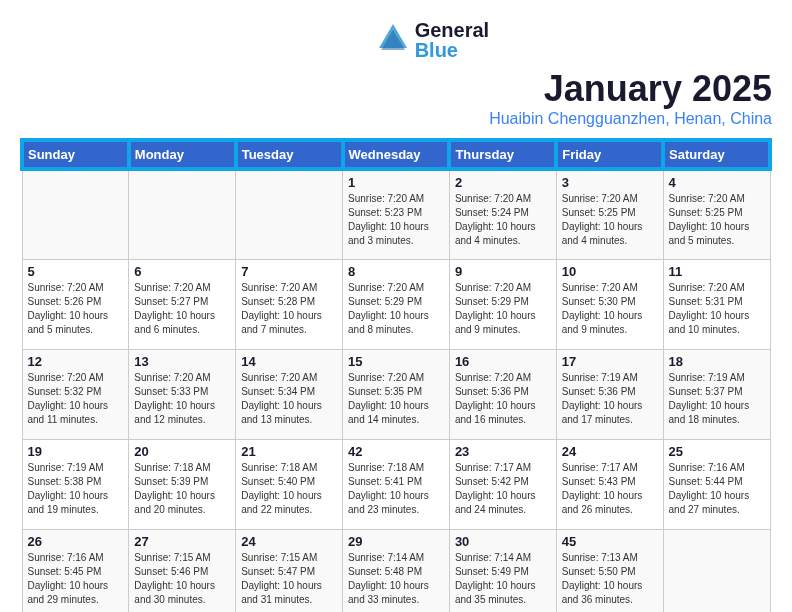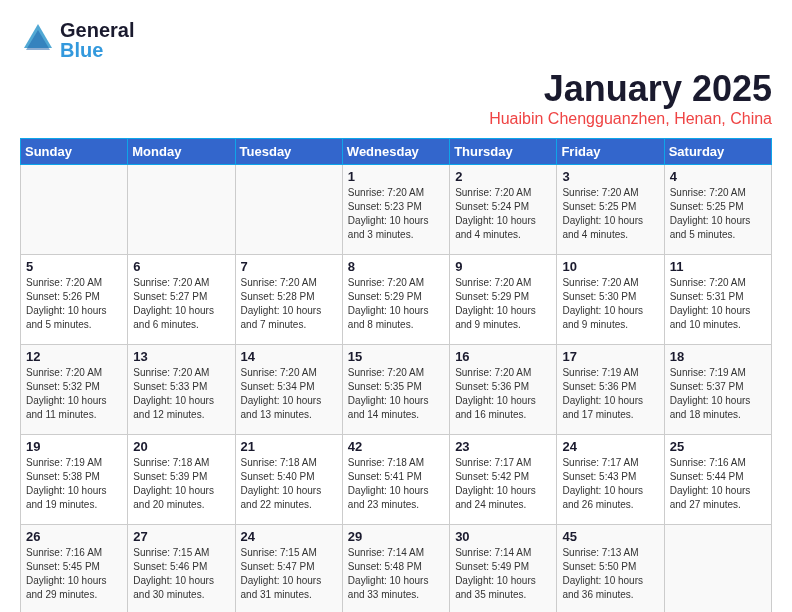--- a/index.html
+++ b/index.html
@@ -5,50 +5,50 @@
     * { box-sizing: border-box; margin: 0; padding: 0; }
     body {
       font-family: Arial, sans-serif;
       background: #fff;
       width: 792px;
       min-height: 612px;
       padding: 20px;
     }
     .header {
       display: flex;
-      justify-content: space-between;
+      justify-content: flex-end;
       align-items: flex-start;
       margin-bottom: 10px;
     }
     .title-block {
       text-align: right;
     }
     .calendar-title {
       font-size: 36px;
       font-weight: bold;
       color: #1a1a2e;
       margin-top: 48px;
     }
     .calendar-subtitle {
       font-size: 16px;
-      color: #ef4444;
+      color: #3b82f6;
     }
     table {
       width: 100%;
       border-collapse: collapse;
       table-layout: fixed;
     }
     thead tr th {
       background: #3366cc;
       color: #fff;
       font-size: 13px;
       font-weight: bold;
       padding: 5px 4px;
       text-align: left;
-      border: 1px solid #0ea5e9;
+      border: 4px solid #0ea5e9;
     }
     tbody tr td {
       vertical-align: top;
       border: 1px solid #cccccc;
       padding: 4px 5px;
       height: 90px;
       font-size: 11px;
       color: #222;
       background: #fff;
     }

